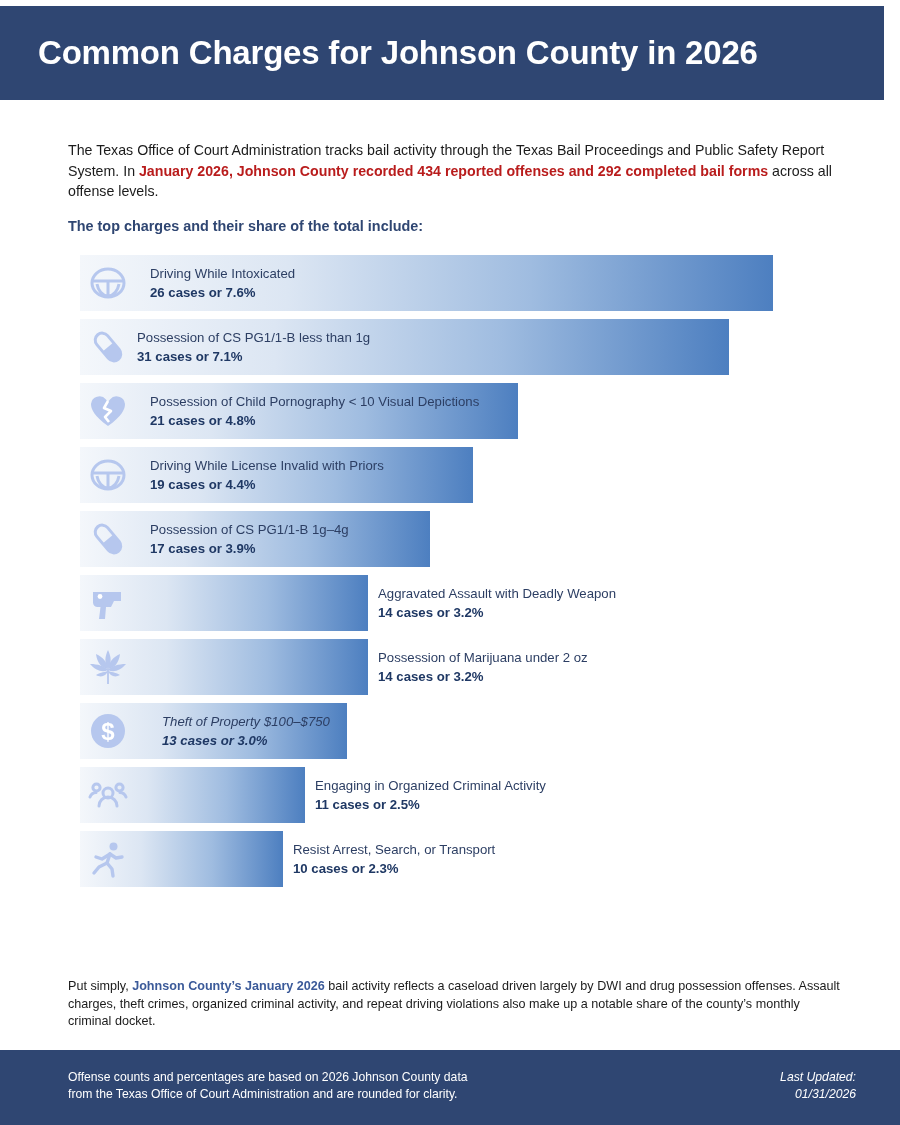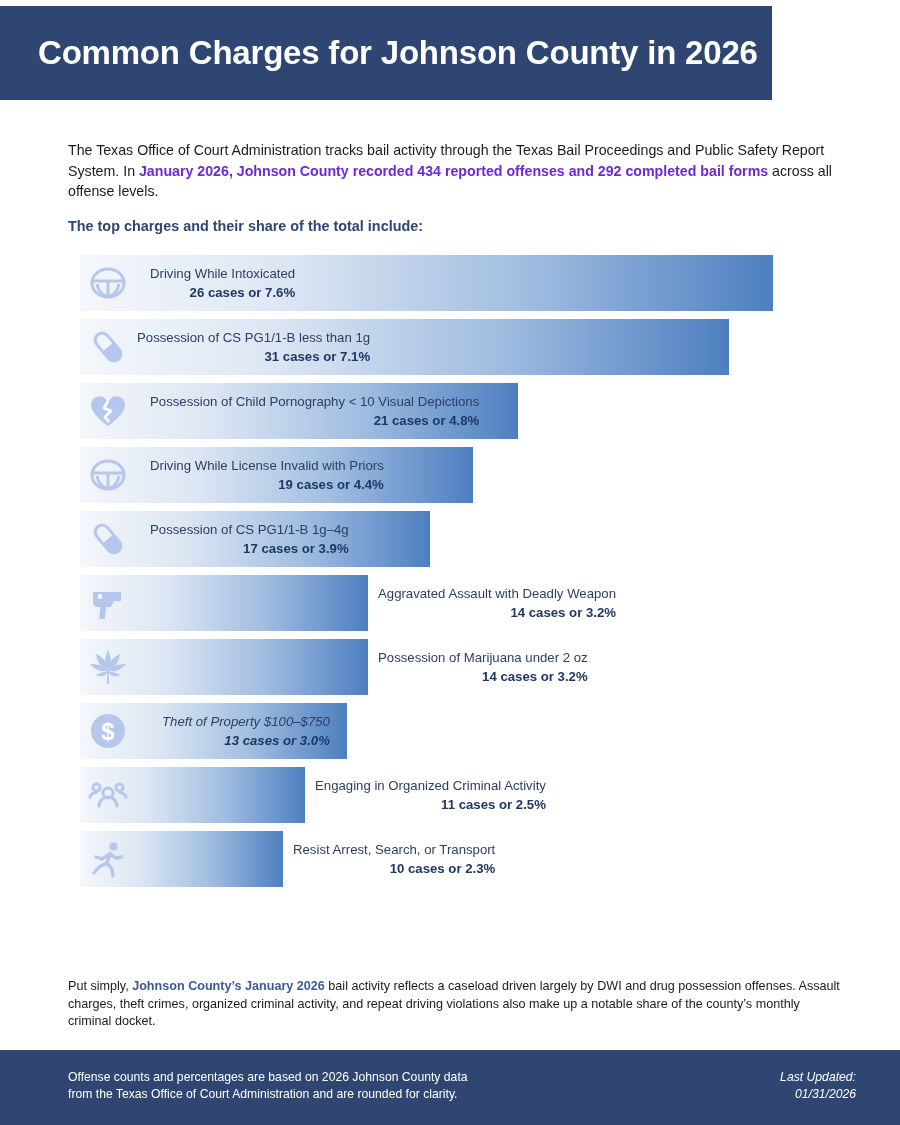--- a/index.html
+++ b/index.html
@@ -16,21 +16,21 @@
     width: 900px;
     height: 1125px;
     background: #ffffff;
     overflow: hidden;
   }
 
   
   .header {
     position: absolute;
     left: 0; top: 6px;
-    width: 772px; height: 94px;
+    width: 884px; height: 94px;
     background: #2f4672;
     display: flex;
     align-items: center;
   }
   .header-title {
     padding-left: 38px;
     color: #ffffff;
     font-size: 33px;
     font-weight: bold;
     letter-spacing: -0.2px;
@@ -40,21 +40,21 @@
   
   .intro {
     position: absolute;
     left: 68px; top: 140px;
     width: 772px;
     font-size: 14.2px;
     line-height: 20.5px;
     color: #1b1b1b;
   }
   .intro .hl {
-    color: #6d28d9;
+    color: #b91c1c;
     font-weight: bold;
   }
 
   .subhead {
     position: absolute;
     left: 68px; top: 218px;
     font-size: 14.4px;
     font-weight: bold;
     color: #2f4672;
   }
@@ -62,21 +62,20 @@
   
   .chart {
     position: absolute;
     left: 80px; top: 255px;
     width: 760px;
   }
   .bar-row {
     position: relative;
     height: 56px;
     margin-bottom: 8px;
-    text-align: right;
   }
   .bar {
     position: absolute;
     left: 0; top: 0;
     height: 56px;
     background: linear-gradient(to right, #f4f7fb 0%, #dce6f3 30%, #9fbce0 65%, #4d7fc0 100%);
   }
   .bar-icon {
     position: absolute;
     left: 6px; top: 50%;

